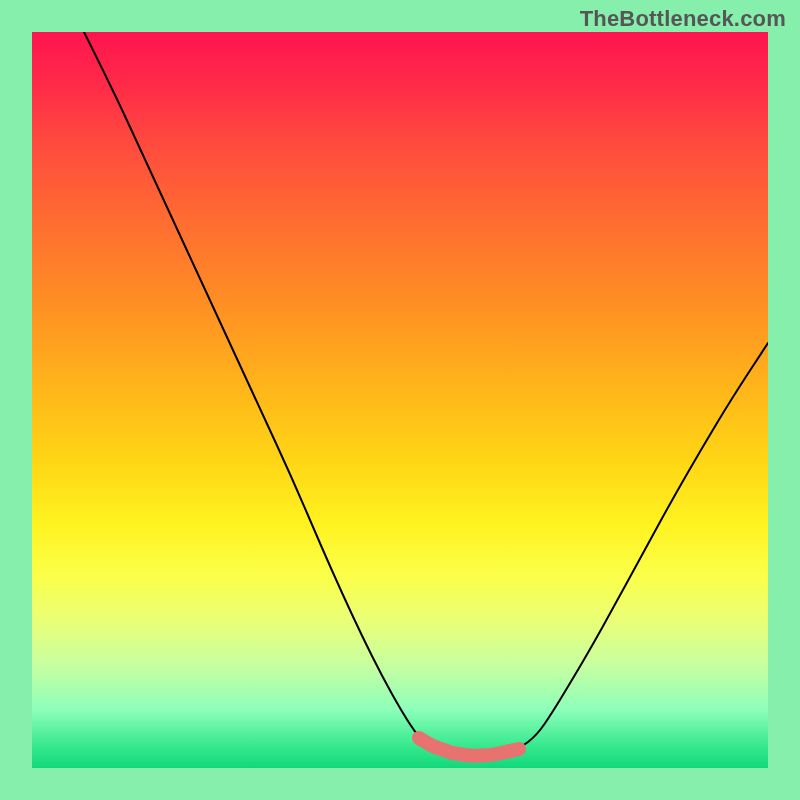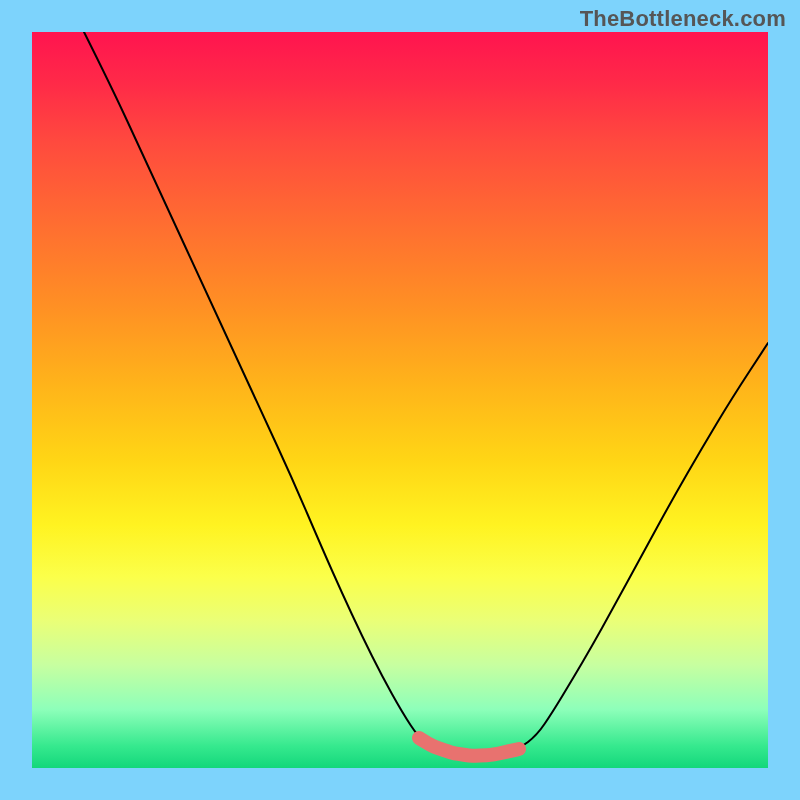--- a/index.html
+++ b/index.html
@@ -1,21 +1,21 @@
 <!DOCTYPE html>
 <html><head>
 <meta charset="utf-8">
 <style>
   * { margin: 0; padding: 0; box-sizing: border-box; }
   html, body { width: 800px; height: 800px; overflow: hidden; background: #000; }
   .wrapper {
     width: 800px;
     height: 800px;
     position: relative;
-    background: #7dd3fc;
+    background: #86efac;
   }
   .attribution {
     position: absolute;
     top: 6px;
     right: 14px;
     font-family: Arial, Helvetica, sans-serif;
     font-size: 22px;
     font-weight: bold;
     color: #565656;
     letter-spacing: 0.2px;

